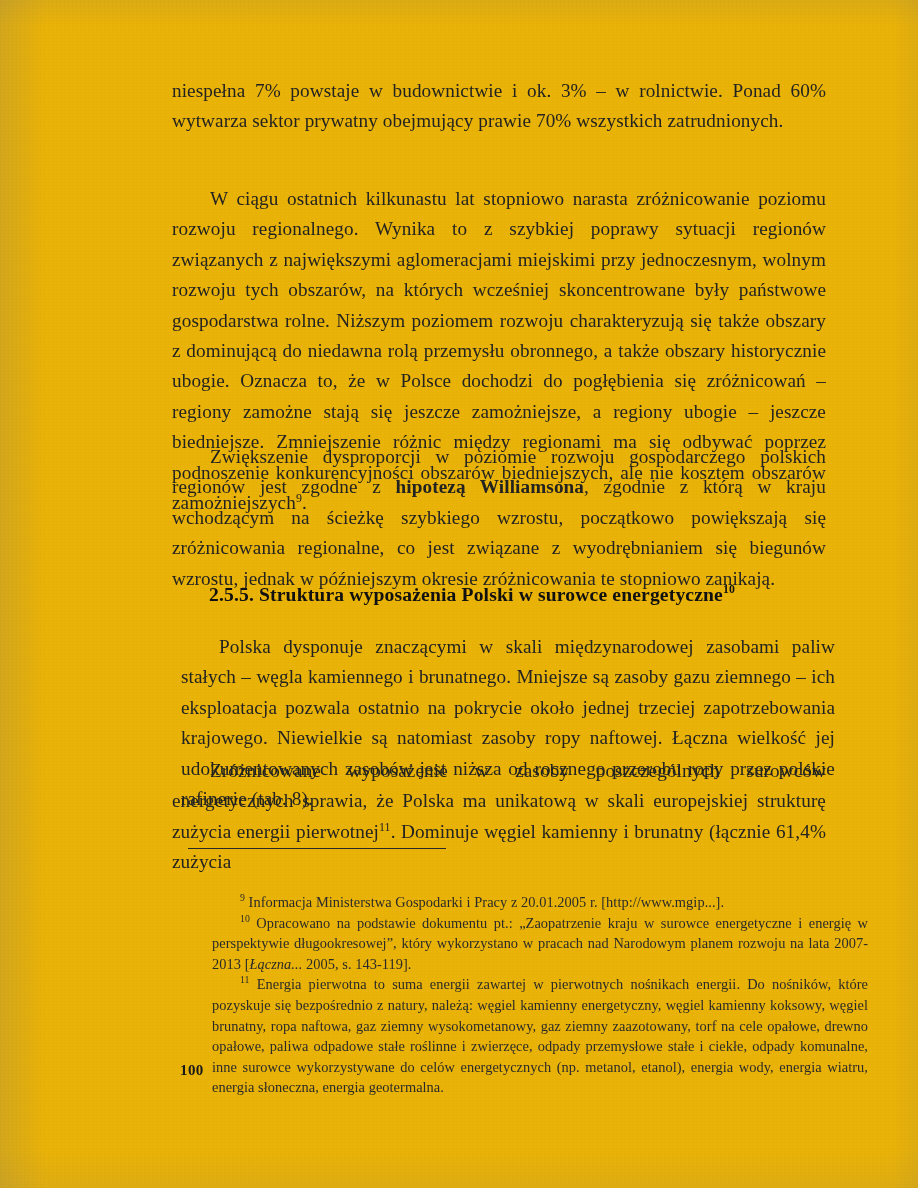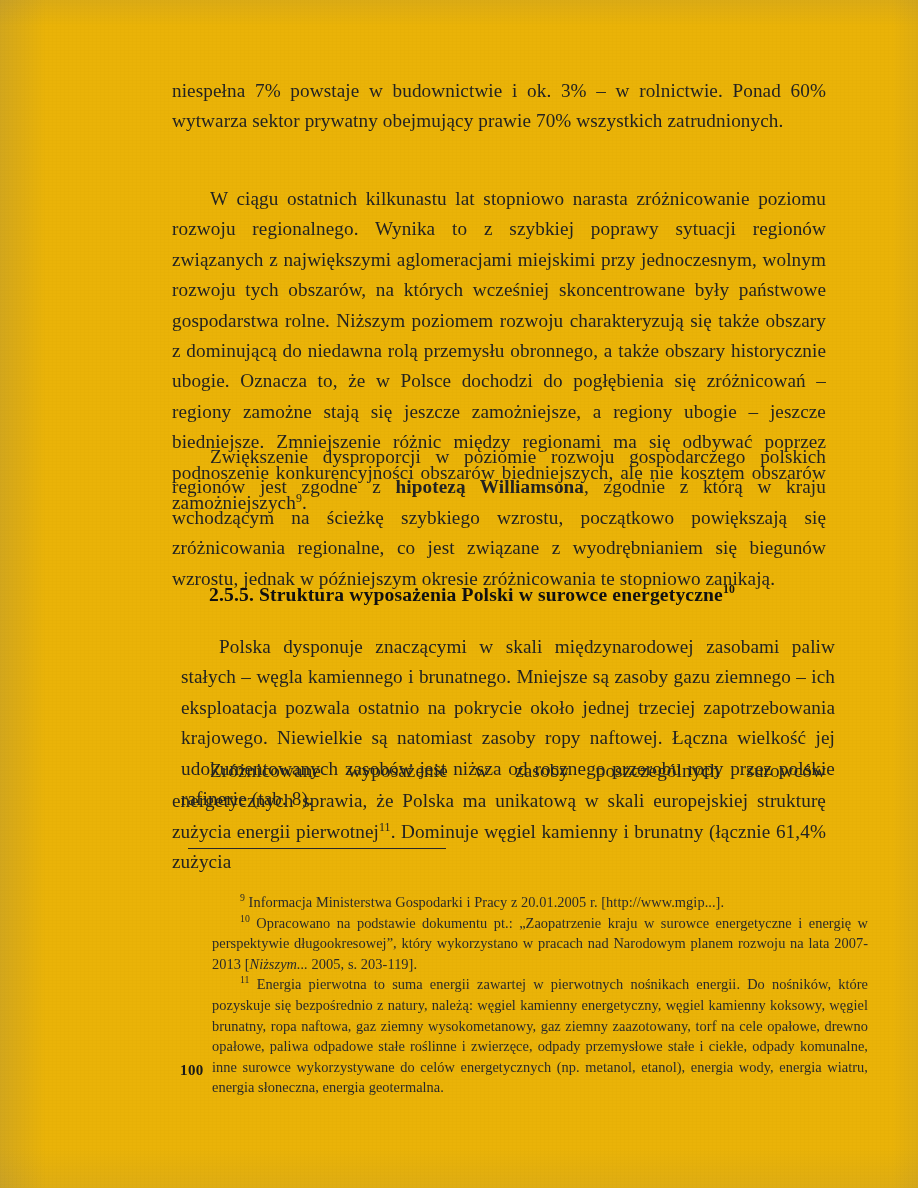--- a/index.html
+++ b/index.html
@@ -206,21 +206,21 @@
     </div>
 
   </div>
 
   <div class="footnote-rule"></div>
 
   <div class="footnotes">
 
     <p class="footnote indent"><sup>9</sup>&nbsp;<span>Informacja Ministerstwa Gospodarki i Pracy z 20.01.2005 r. [http://www.mgip...].</span></p>
 
-    <p class="footnote indent"><sup>10</sup>&nbsp;<span>Opracowano na podstawie dokumentu pt.: „Zaopatrzenie kraju w surowce energetyczne i energię w perspektywie długookresowej”, który wykorzystano w pracach nad Narodowym planem rozwoju na lata 2007-2013 [</span><span class="fn-italic">Niższym...</span><span> 2005, s. 203-119].</span></p>
+    <p class="footnote indent"><sup>10</sup>&nbsp;<span>Opracowano na podstawie dokumentu pt.: „Zaopatrzenie kraju w surowce energetyczne i energię w perspektywie długookresowej”, który wykorzystano w pracach nad Narodowym planem rozwoju na lata 2007-2013 [</span><span class="fn-italic">Łączna...</span><span> 2005, s. 143-119].</span></p>
 
     <p class="footnote indent"><sup>11</sup>&nbsp;<span>Energia pierwotna to suma energii zawartej w pierwotnych nośnikach energii. Do nośników, które pozyskuje się bezpośrednio z natury, należą: węgiel kamienny energetyczny, węgiel kamienny koksowy, węgiel brunatny, ropa naftowa, gaz ziemny wysokometanowy, gaz ziemny zaazotowany, torf na cele opałowe, drewno opałowe, paliwa odpadowe stałe roślinne i zwierzęce, odpady przemysłowe stałe i ciekłe, odpady komunalne, inne surowce wykorzystywane do celów energetycznych (np. metanol, etanol), energia wody, energia wiatru, energia słoneczna, energia geotermalna.</span></p>
 
   </div>
 
   <div class="page-number">100</div>
 
   <div class="grain"></div>
 
 </div>

